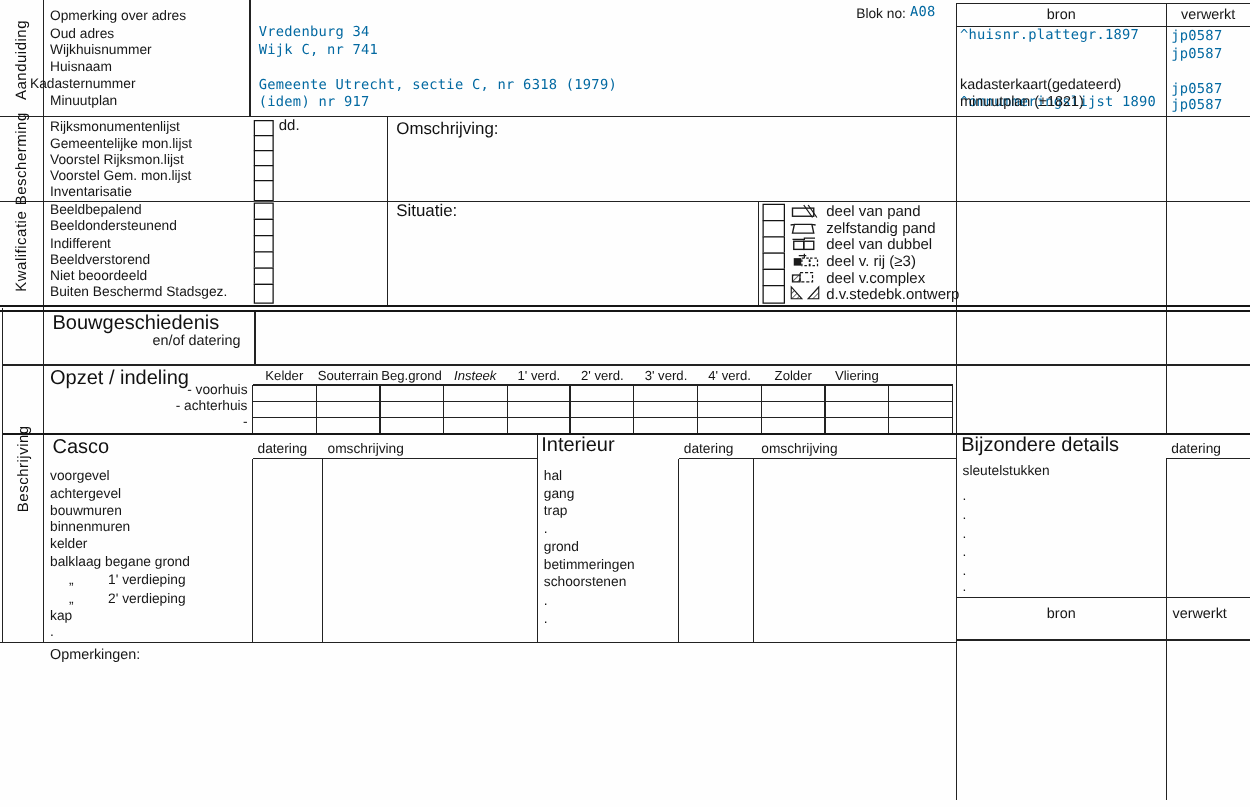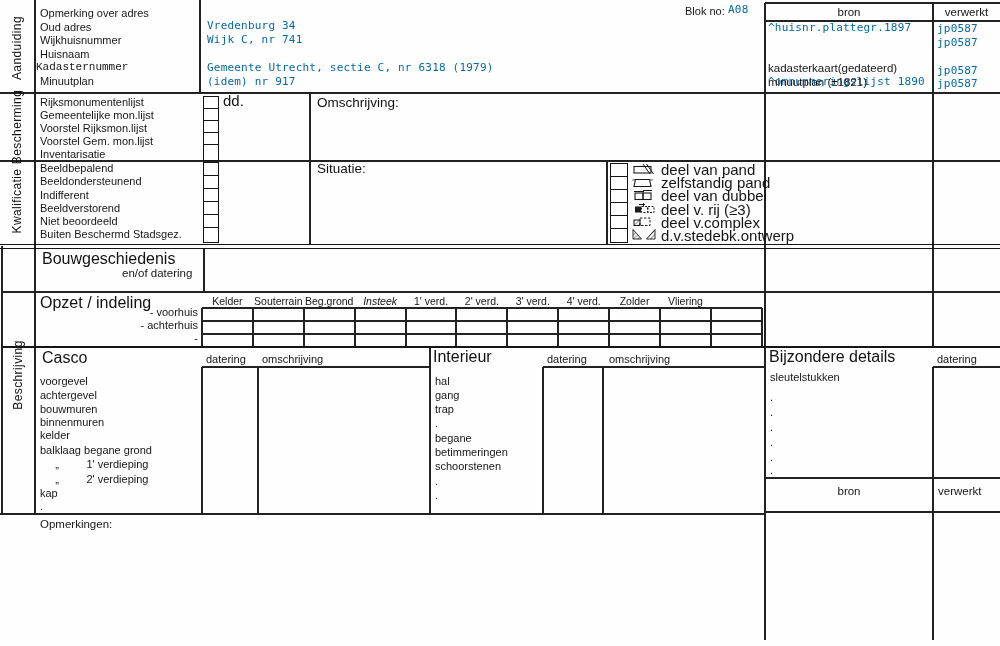--- a/index.html
+++ b/index.html
@@ -1,21 +1,21 @@
 <!DOCTYPE html>
 <html><head>
 <meta charset="utf-8">
 <style>
   html,body{margin:0;padding:0;background:#fff;}
   #sheet{position:relative;width:1000px;height:646px;background:#fefefe;overflow:hidden;
          font-family:"Liberation Sans",sans-serif;color:#141414;}
   .lbl{position:absolute;font-size:11px;line-height:12px;white-space:pre;color:#161616;}
   .lbl-lg{position:absolute;font-size:16px;line-height:17px;white-space:pre;color:#111;}
   .lbl-md{position:absolute;font-size:13.5px;line-height:14px;white-space:pre;color:#111;}
-  .lbl-sm{position:absolute;font-size:15px;line-height:11px;white-space:pre;color:#161616;}
+  .lbl-sm{position:absolute;font-size:12px;line-height:11px;white-space:pre;color:#161616;}
   .typed{position:absolute;font-family:"DejaVu Sans Mono",monospace;font-weight:400;
          font-size:11px;line-height:13px;white-space:pre;color:#0369a1;letter-spacing:.2px;}
   .vert{position:absolute;width:80px;height:14px;text-align:center;font-size:12px;
         letter-spacing:.4px;transform:rotate(-90deg);color:#111;}
   .cb{position:absolute;width:16px;height:13px;border:1.3px solid #141414;background:#fff;box-sizing:border-box;}
   .cbs{width:18px;}
   .ctr{text-align:center;}
   .rt{text-align:right;}
   .field{position:absolute;background:transparent;}
   svg.grid{position:absolute;left:0;top:0;}
@@ -55,21 +55,21 @@
   <div class="vert" style="left:-23px;top:41px;">Aanduiding</div>
   <div class="vert" style="left:-23px;top:120px;">Bescherming</div>
   <div class="vert" style="left:-23px;top:194px;">Kwalificatie</div>
   <div class="vert" style="left:-22px;top:368px;">Beschrijving</div>
 
   
   <div class="lbl" style="left:40px;top:7px;">Opmerking over adres</div>
   <div class="lbl" style="left:40px;top:21px;">Oud adres</div>
   <div class="lbl" style="left:40px;top:34px;">Wijkhuisnummer</div>
   <div class="lbl" style="left:40px;top:48px;">Huisnaam</div>
-  <div class="lbl" style="left:36px;top:61px;font-family:Liberation Mono, monospace;">Kadasternummer</div>
+  <div class="lbl" style="left:24px;top:61px;">Kadasternummer</div>
   <div class="lbl" style="left:40px;top:75px;">Minuutplan</div>
 
   <div class="typed" style="left:207px;top:19px;">Vredenburg 34</div>
   <div class="typed" style="left:207px;top:33px;">Wijk C, nr 741</div>
   <div class="typed" style="left:207px;top:61px;">Gemeente Utrecht, sectie C, nr 6318 (1979)</div>
   <div class="typed" style="left:207px;top:75px;">(idem) nr 917</div>
 
   <div class="lbl" style="left:685px;top:5px;font-size:11px;">Blok no:</div>
   <div class="typed" style="left:728px;top:3px;">A08</div>
 
@@ -205,21 +205,21 @@
   <div class="field" style="left:258px;top:367px;width:172px;height:147px;"></div>
 
   
   <div class="lbl-lg" style="left:433px;top:348px;">Interieur</div>
   <div class="lbl" style="left:547px;top:353px;">datering</div>
   <div class="lbl" style="left:609px;top:353px;">omschrijving</div>
   <div class="lbl" style="left:435px;top:375px;">hal</div>
   <div class="lbl" style="left:435px;top:389px;">gang</div>
   <div class="lbl" style="left:435px;top:403px;">trap</div>
   <div class="lbl" style="left:435px;top:417px;">.</div>
-  <div class="lbl" style="left:435px;top:432px;">begane</div>
+  <div class="lbl" style="left:435px;top:432px;">grond</div>
   <div class="lbl" style="left:435px;top:446px;">betimmeringen</div>
   <div class="lbl" style="left:435px;top:460px;text-align:right;">schoorstenen</div>
   <div class="lbl" style="left:435px;top:475px;">.</div>
   <div class="lbl" style="left:435px;top:489px;">.</div>
   <div class="field" style="left:543px;top:367px;width:60px;height:147px;"></div>
   <div class="field" style="left:603px;top:367px;width:162px;height:147px;"></div>
 
   
   <div class="lbl-lg" style="left:769px;top:348px;">Bijzondere details</div>
   <div class="lbl" style="left:937px;top:353px;">datering</div>

